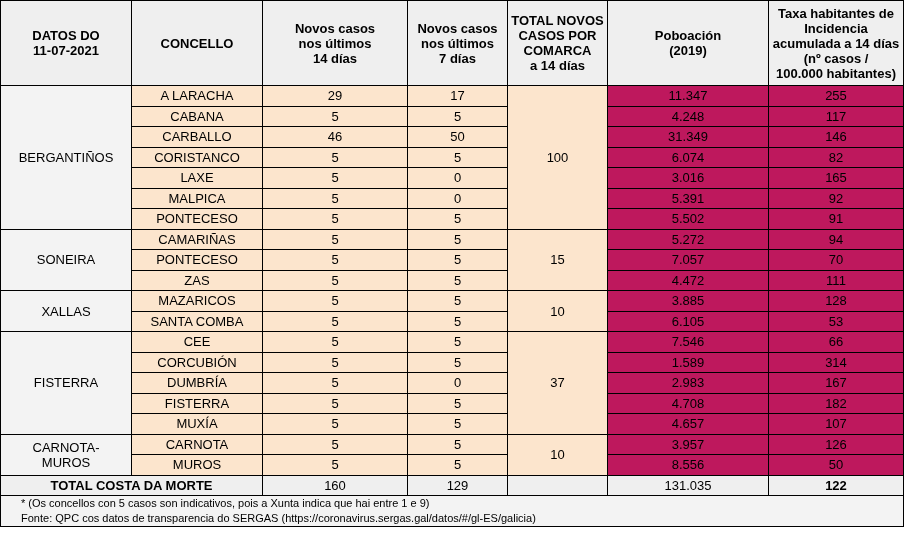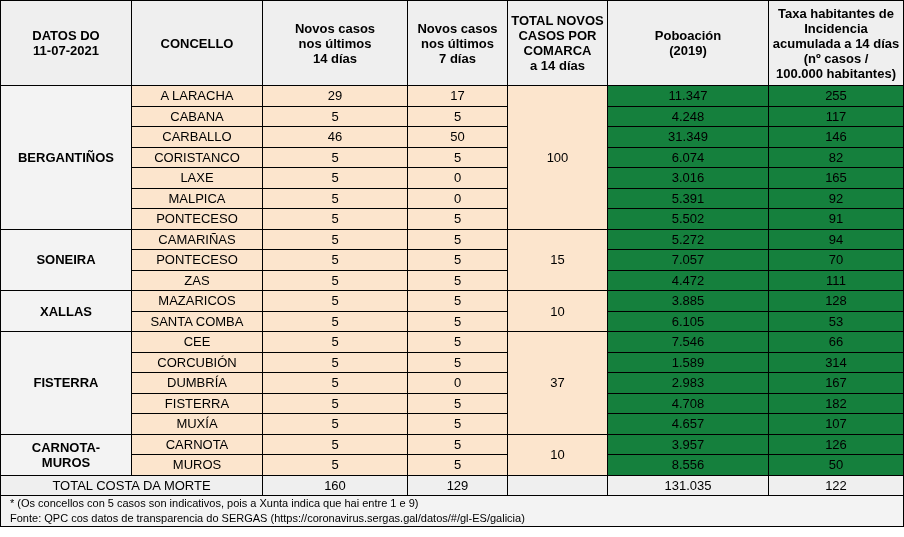--- a/index.html
+++ b/index.html
@@ -1,26 +1,26 @@
 <!DOCTYPE html>
 <html><head>
 <meta charset="utf-8">
 <style>
   html, body { margin: 0; padding: 0; background: #ffffff; }
   body { width: 904px; height: 537px; overflow: hidden; font-family: "Liberation Sans", sans-serif; color: #000; }
   table { border-collapse: collapse; table-layout: fixed; width: 903px; font-size: 13px; }
   td, th { border: 1.5px solid #000; text-align: center; vertical-align: middle; padding: 0; line-height: 15px; }
   thead th { background: #efefef; font-weight: bold; height: 84px; font-size: 13px; }
-  td.comarca { background: #f3f3f3; font-weight: bold; }
+  td.comarca { background: #f3f3f3; font-weight: normal; }
   td.orange { background: #fce5cd; }
-  td.yellow { background: #15803d; }
+  td.yellow { background: #be185d; }
   tbody td { height: 19.5px; }
   tr.total td { background: #efefef; height: 19px; }
-  tr.total td.bold { font-weight: normal; margin-top: 28px; }
-  td.footer { text-align: left; background: #f3f3f3; font-size: 11px; line-height: 15px; padding: 0 9px; height: 30px; vertical-align: middle; }
+  tr.total td.bold { font-weight: bold; margin-top: 28px; }
+  td.footer { text-align: left; background: #f3f3f3; font-size: 11px; line-height: 15px; padding: 0 20px; height: 30px; vertical-align: middle; }
   .nl { display: block; }
 </style>
 </head>
 <body>
 
 <table>
   <colgroup>
     <col style="width:131px">
       <col style="width:131px">
       <col style="width:145px">

